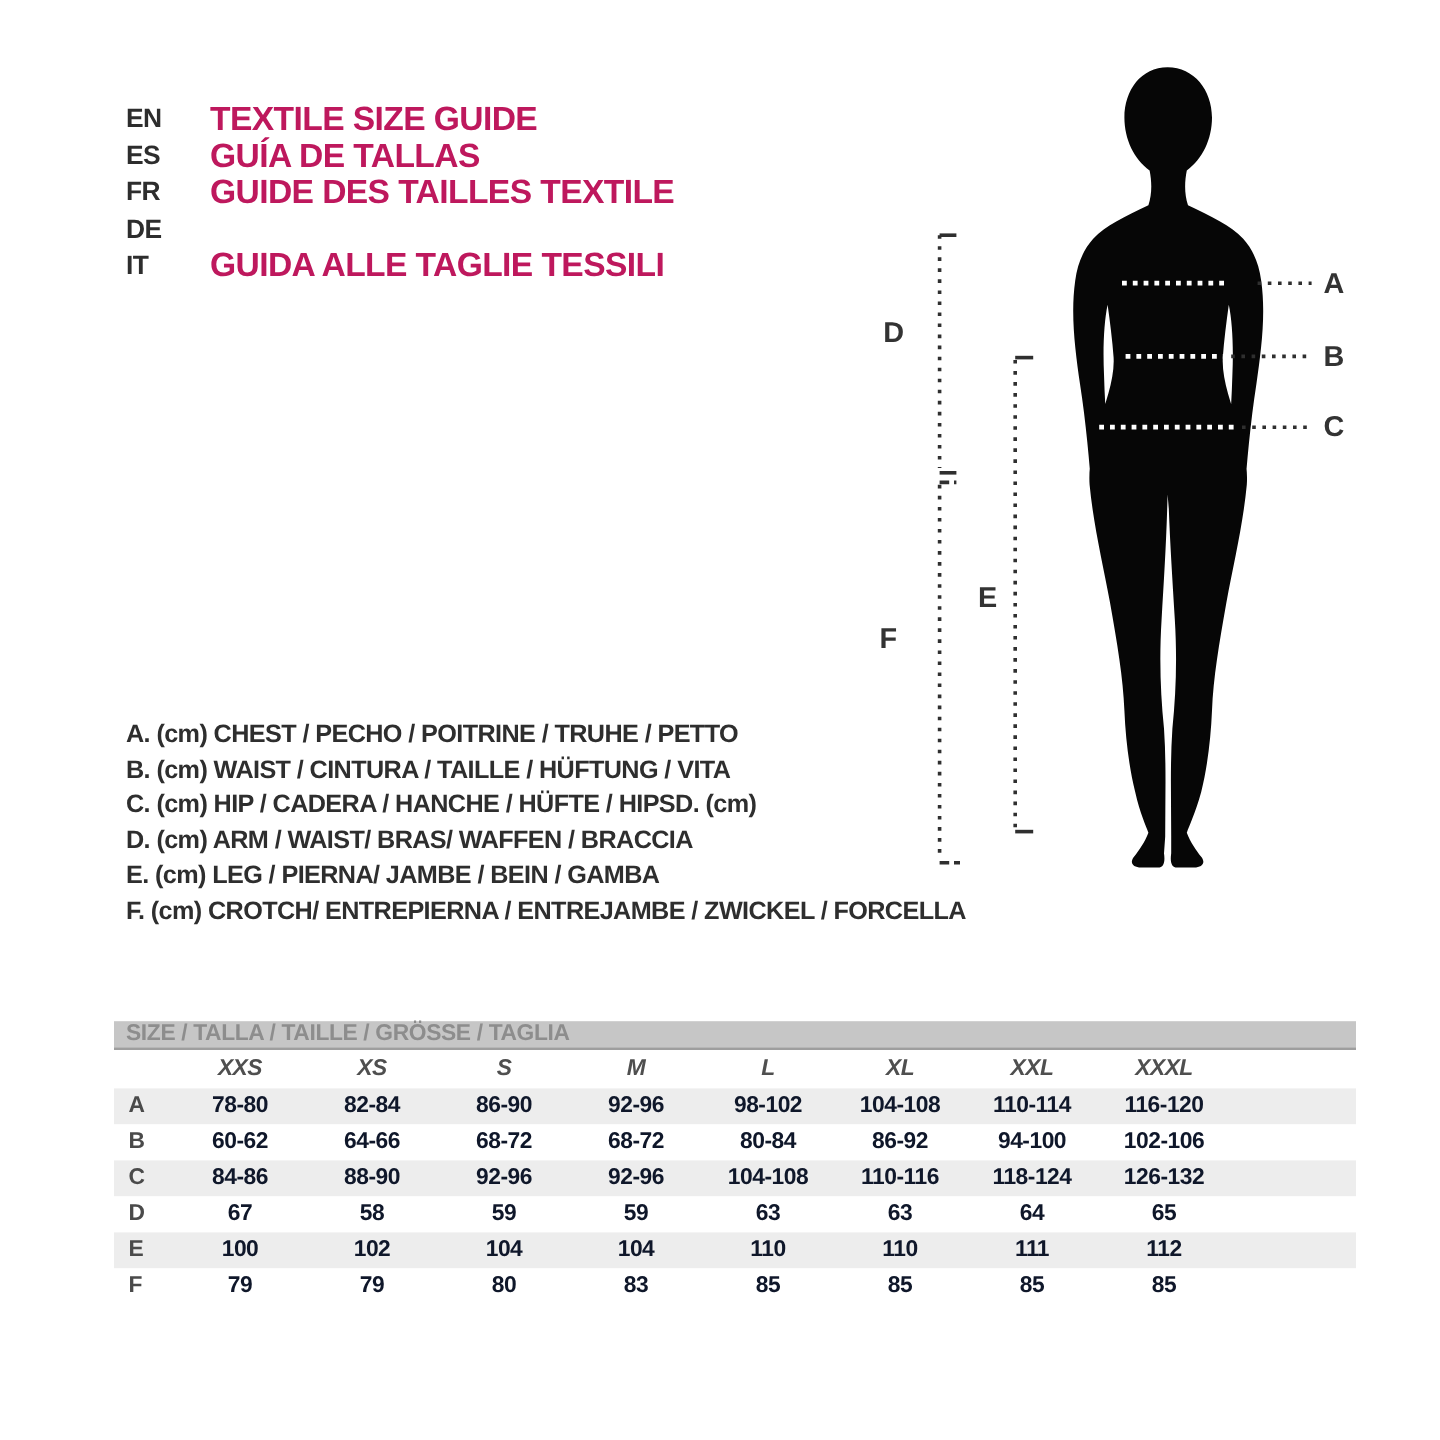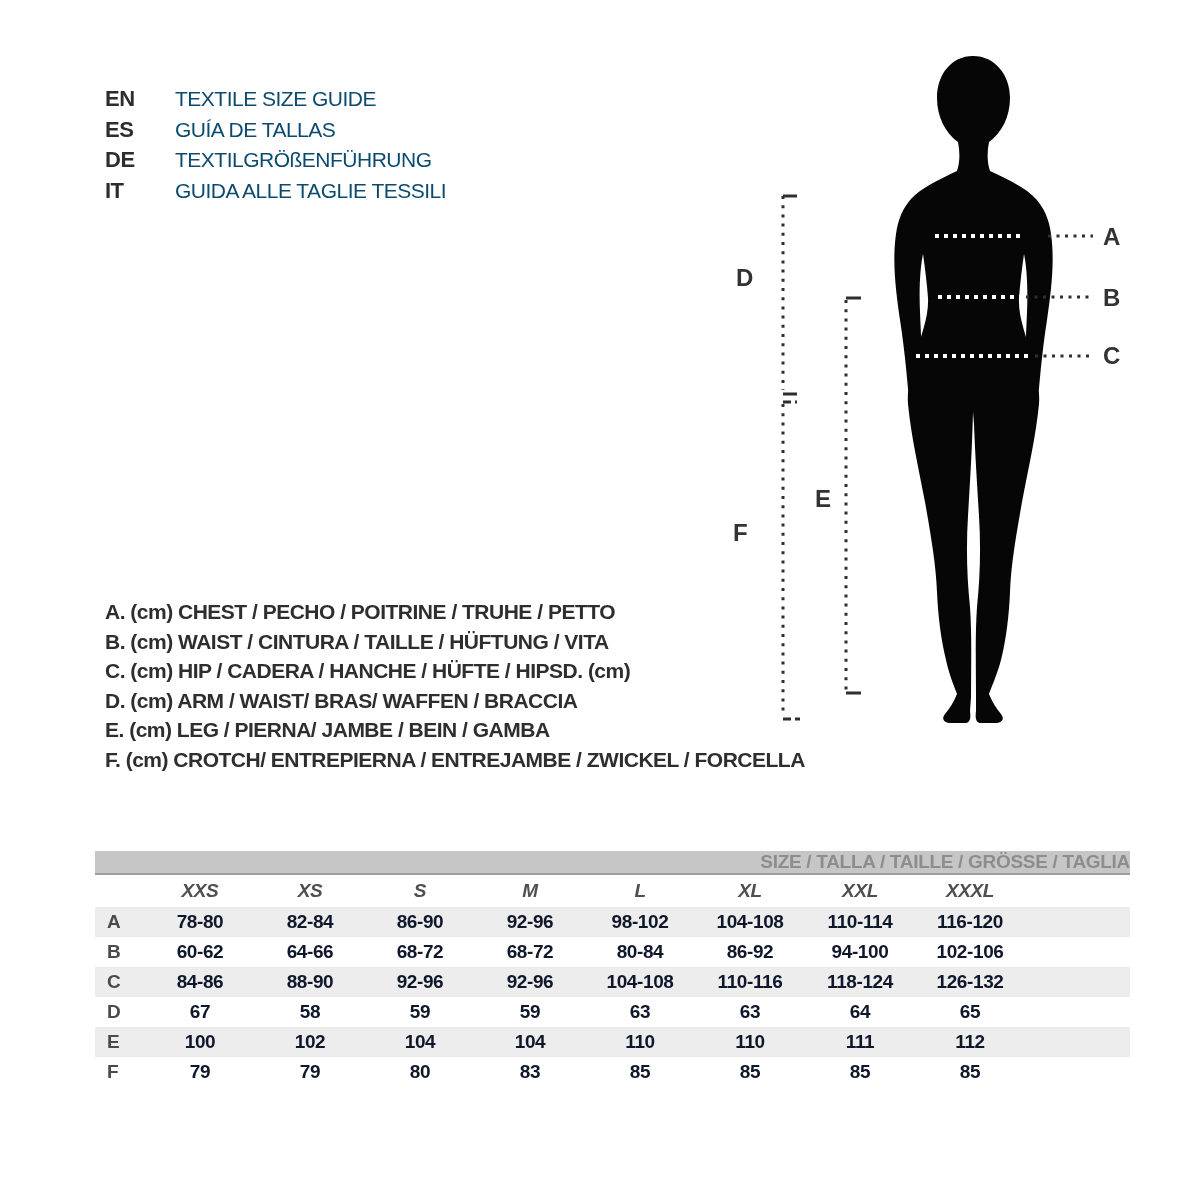--- a/index.html
+++ b/index.html
@@ -3,21 +3,21 @@
 <meta charset="utf-8">
 <style>
   html,body{margin:0;padding:0;background:#fff;}
   .canvas{position:relative;width:1200px;height:1200px;background:#ffffff;overflow:hidden;
           font-family:"Liberation Sans", sans-serif;margin-left:20px;}
 
   
   .legend{position:absolute;left:85px;top:84px;}
   .legend-row{display:flex;height:30.5px;align-items:center;}
   .legend-code{width:70px;font-size:22px;font-weight:700;letter-spacing:-0.5px;color:#2d2d2d;}
-  .legend-title{font-size:21px;font-weight:400;letter-spacing:-0.5px;color:#0c4a6e;white-space:nowrap;}
+  .legend-title{font-size:28px;font-weight:700;letter-spacing:-0.5px;color:#be185d;white-space:nowrap;}
 
   
   .figure-svg{position:absolute;left:0;top:0;width:1200px;height:1200px;}
   .fig-letter{position:absolute;font-size:24px;font-weight:600;color:#333;letter-spacing:0;}
   .pos-a{left:1083px;top:223px;}
   .pos-b{left:1083px;top:284px;}
   .pos-c{left:1083px;top:342px;}
   .pos-d{left:716px;top:264px;}
   .pos-e{left:795px;top:485px;}
   .pos-f{left:713px;top:519px;}
@@ -27,21 +27,21 @@
   .measure-line{height:29.6px;line-height:29.6px;font-size:21px;font-weight:700;
                 letter-spacing:-0.5px;color:#2e2e2e;white-space:nowrap;}
 
   
   .section-title{position:absolute;left:85px;top:803px;margin:0;font-size:21px;font-weight:700;
                  letter-spacing:-0.5px;color:#2e2e2e;}
 
   
   .size-table{position:absolute;left:75px;top:851px;width:1035px;}
   .size-band{height:22px;line-height:22px;background:#c6c6c6;border-bottom:2px solid #9e9e9e;
-             padding-left:10px;font-size:19px;font-weight:700;letter-spacing:-0.3px;color:#8d8d8d;text-align:right;}
+             padding-left:10px;font-size:19px;font-weight:700;letter-spacing:-0.3px;color:#8d8d8d;}
   .thead,.trow{display:grid;grid-template-columns:50px repeat(8,110px) 1fr;}
   .thead{height:32px;line-height:32px;background:#ffffff;font-style:italic;}
   .trow{height:30px;line-height:30px;background:#ffffff;}
   .trow.alt{background:#ededed;}
   .th{font-size:19px;font-weight:700;letter-spacing:-0.4px;color:#4f4f4f;text-align:center;}
   .tlabel{font-size:19px;font-weight:700;letter-spacing:-0.4px;color:#4a4a4a;padding-left:12px;}
   .td{font-size:19px;font-weight:600;letter-spacing:-0.4px;color:#0f172a;text-align:center;}
 </style>
 </head>
 <body>
@@ -51,22 +51,25 @@
   <section class="legend">
     <div class="legend-row">
       <span class="legend-code">EN</span>
       <span class="legend-title">TEXTILE SIZE GUIDE</span>
     </div>
     <div class="legend-row">
       <span class="legend-code">ES</span>
       <span class="legend-title">GUÍA DE TALLAS</span>
     </div>
     <div class="legend-row">
+      <span class="legend-code">FR</span>
+      <span class="legend-title">GUIDE DES TAILLES TEXTILE</span>
+    </div>
+    <div class="legend-row">
       <span class="legend-code">DE</span>
-      <span class="legend-title">TEXTILGRÖßENFÜHRUNG</span>
     </div>
     <div class="legend-row">
       <span class="legend-code">IT</span>
       <span class="legend-title">GUIDA ALLE TAGLIE TESSILI</span>
     </div>
   </section>
 
   <svg class="figure-svg" viewBox="0 0 1200 1200" xmlns="http://www.w3.org/2000/svg">
 
     <path fill="#060606" d="

